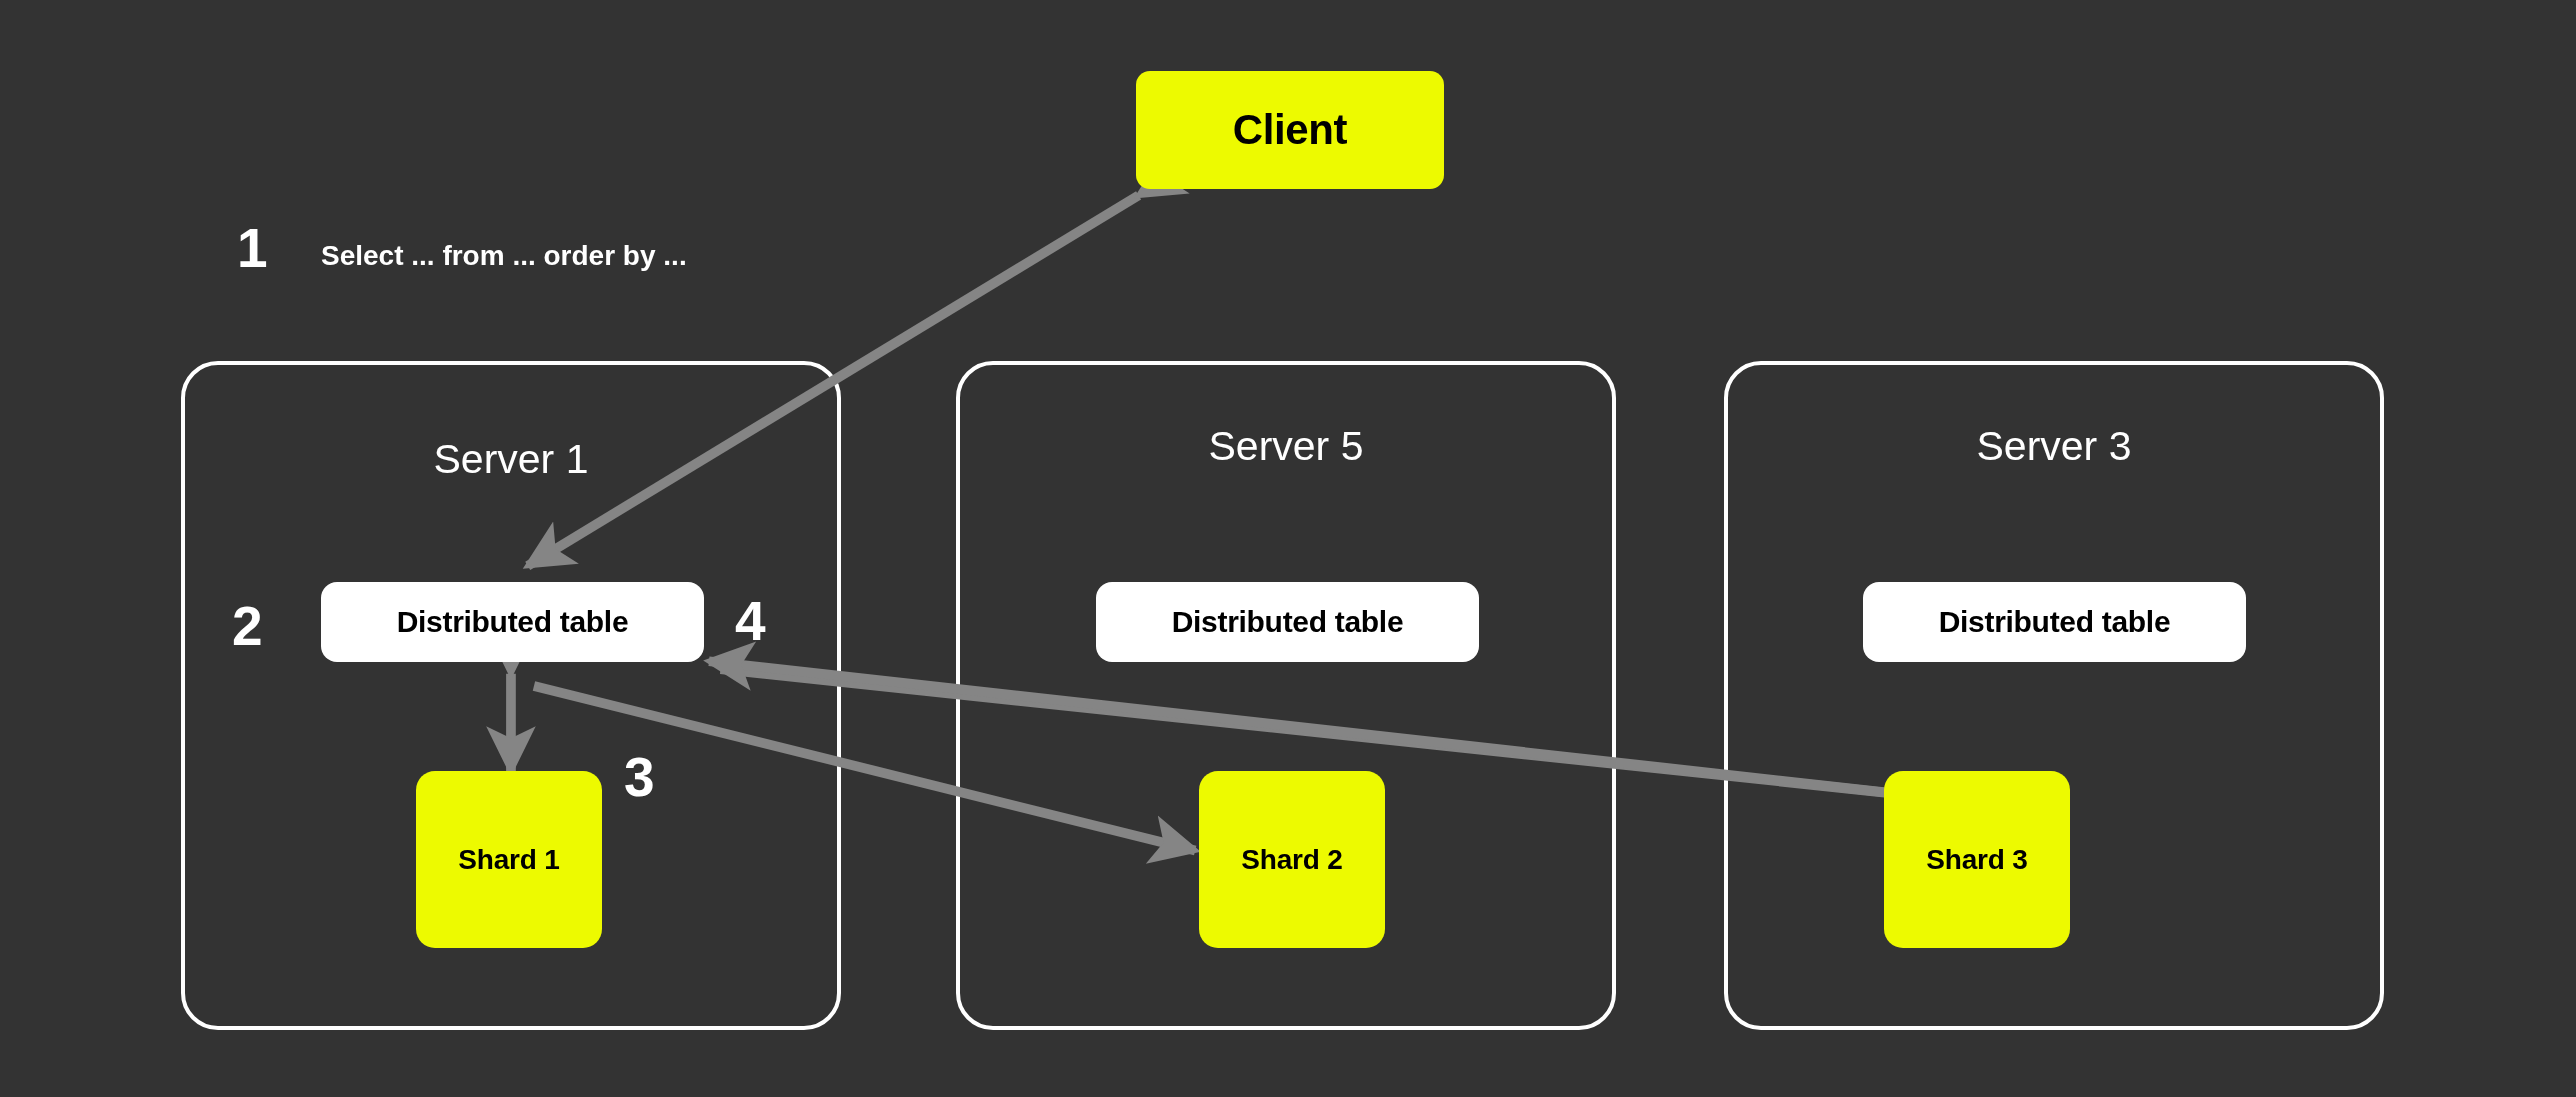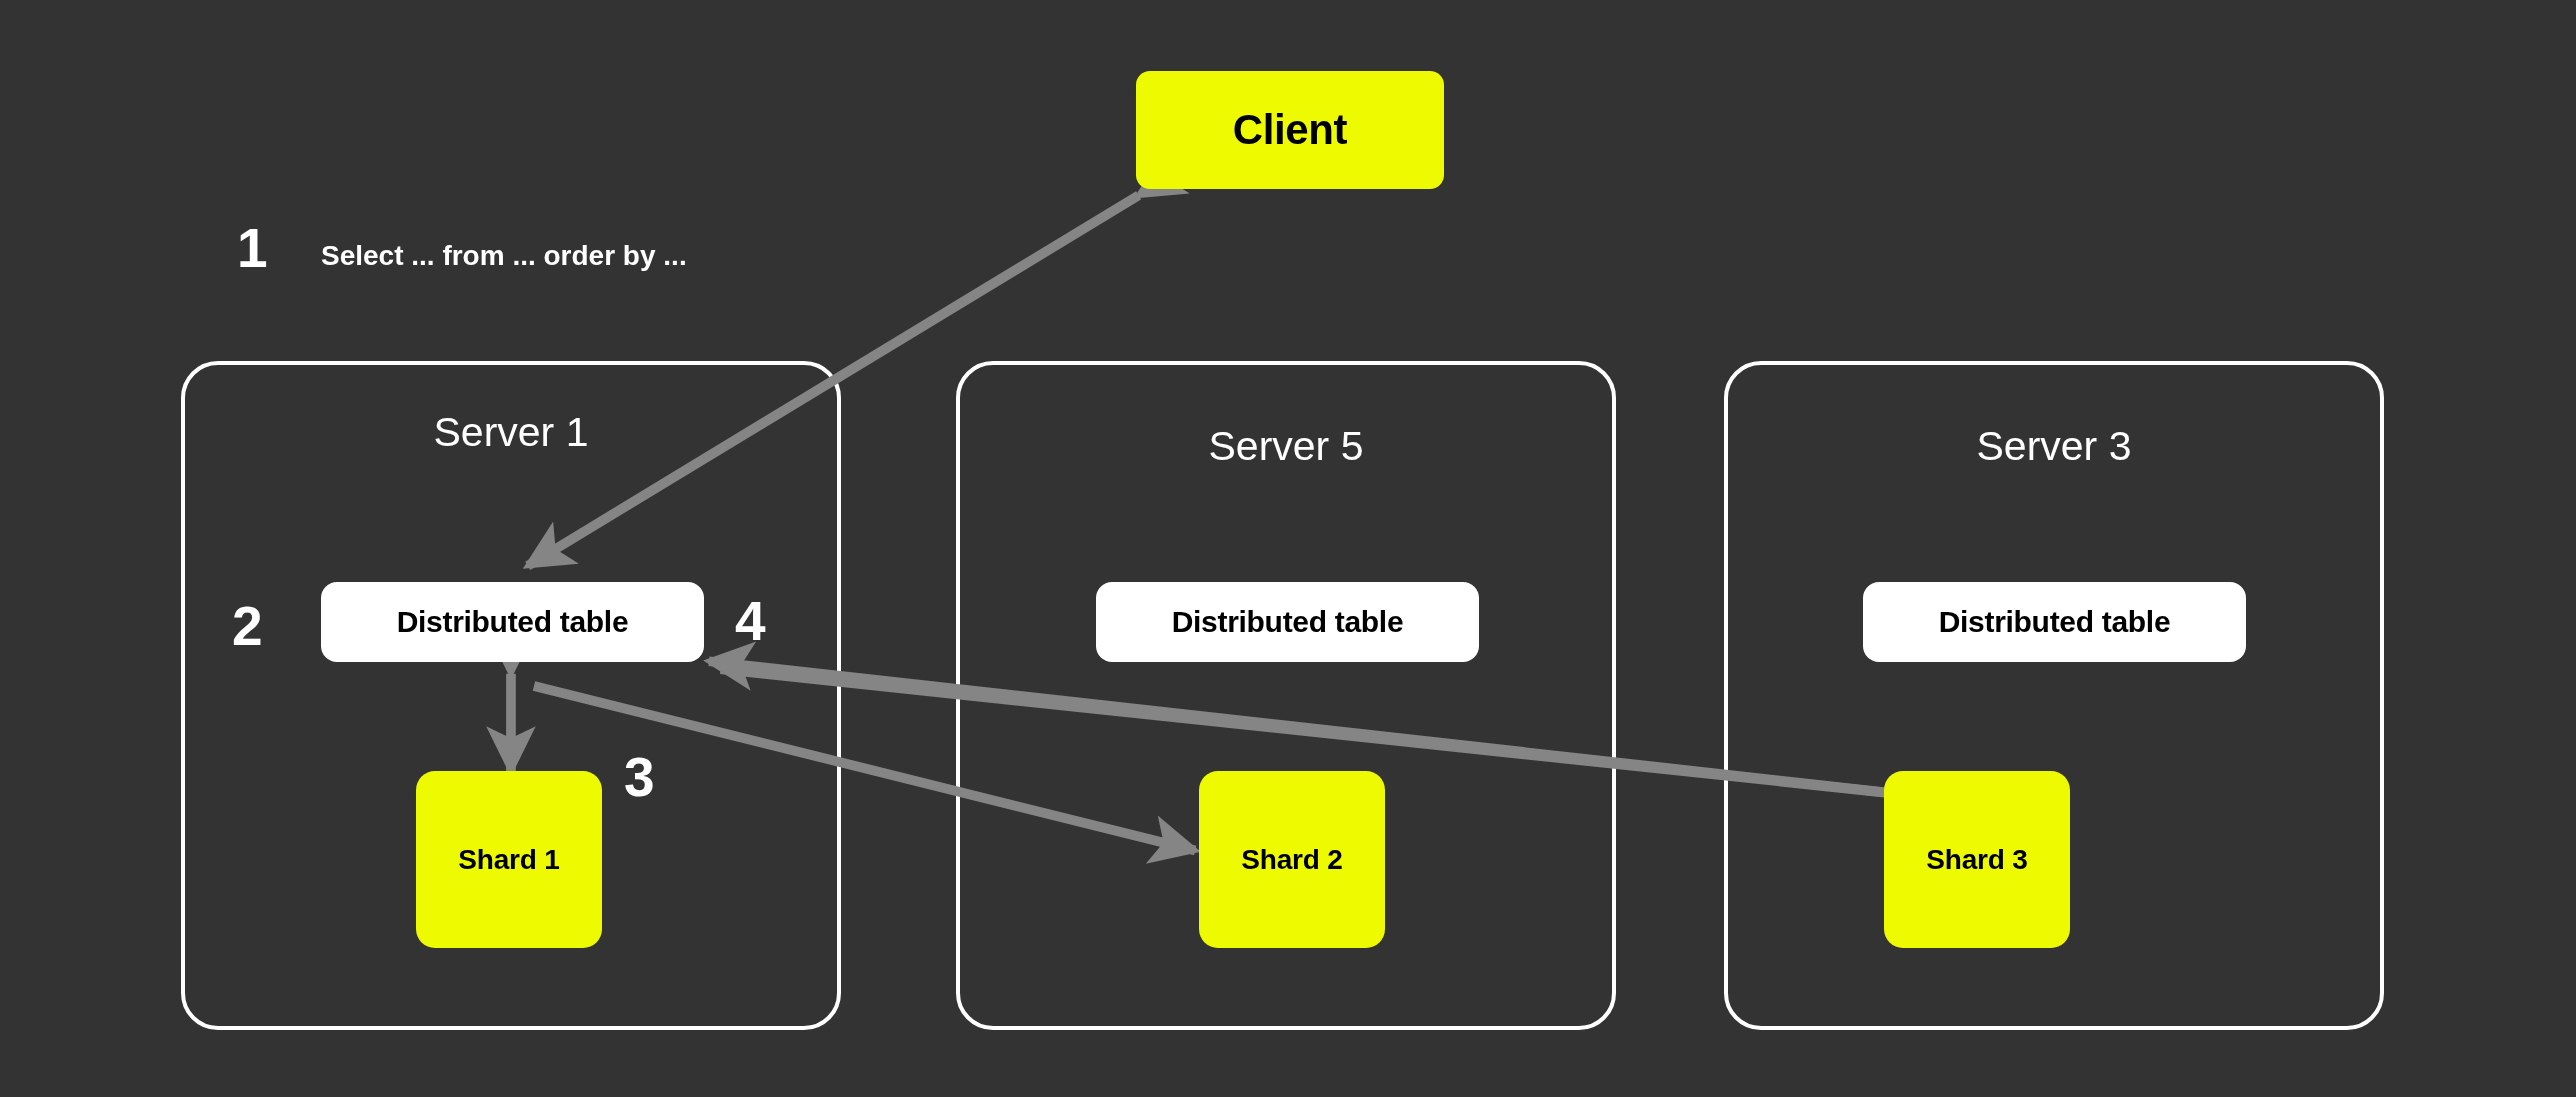--- a/index.html
+++ b/index.html
@@ -123,21 +123,21 @@
   </svg>
 
   <div class="node client-box" style="left:1136px; top:71px; width:308px; height:118px;">
     <span>Client</span>
   </div>
 
   <div class="step-num" style="left:237px; top:221px;">1</div>
   <div class="query-text" style="left:299px; top:242px;margin-left:22px;">Select ... from ... order by ...</div>
 
   <div class="server-panel" style="left:181px; top:361px; width:660px; height:669px;"></div>
-  <div class="server-title" style="left:181px; top:409px; width:660px;">Server 1</div>
+  <div class="server-title" style="left:181px; top:436px; width:660px;">Server 1</div>
 
   <div class="step-num" style="left:232px; top:599px;">2</div>
 
   <div class="node dist-table" style="left:321px; top:582px; width:383px; height:80px;">
     <span>Distributed table</span>
   </div>
 
   <div class="step-num" style="left:735px; top:594px;">4</div>
 
   <div class="step-num" style="left:624px; top:750px;">3</div>

